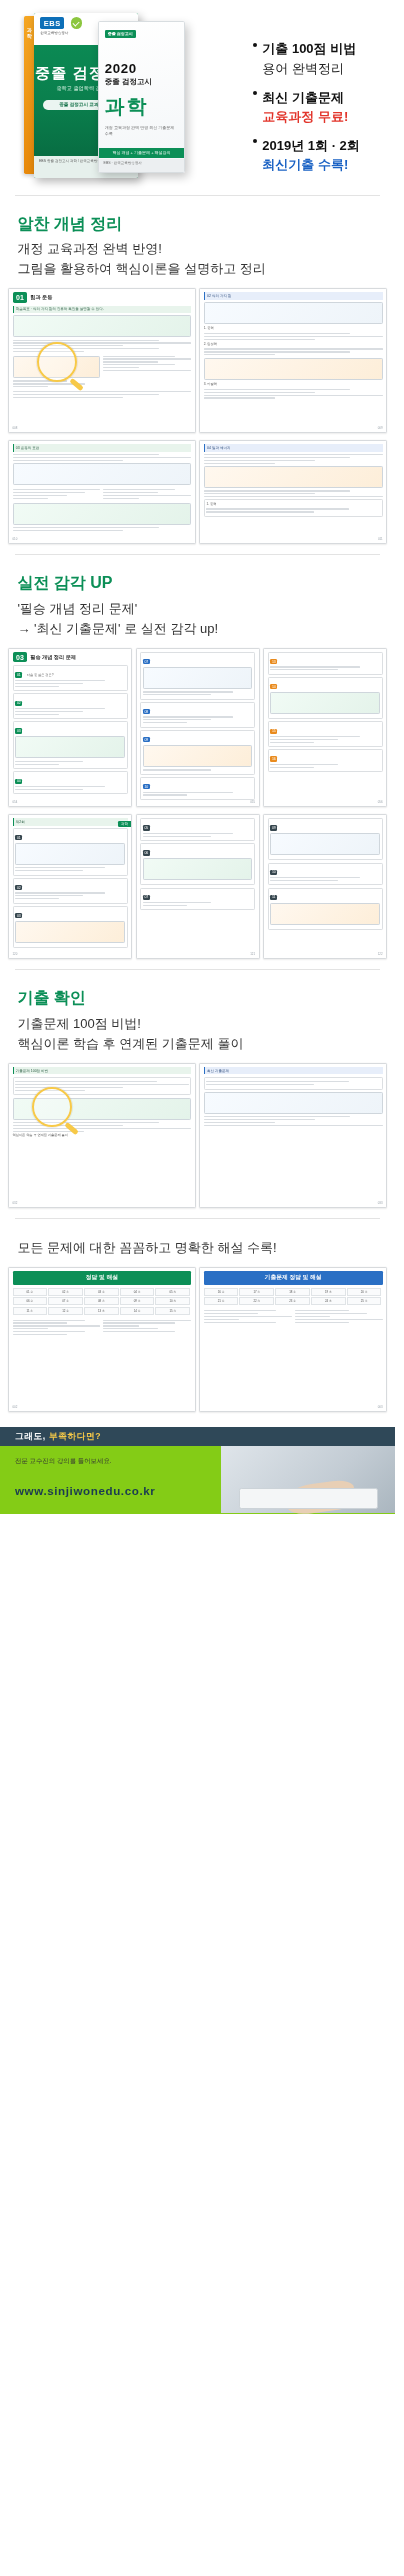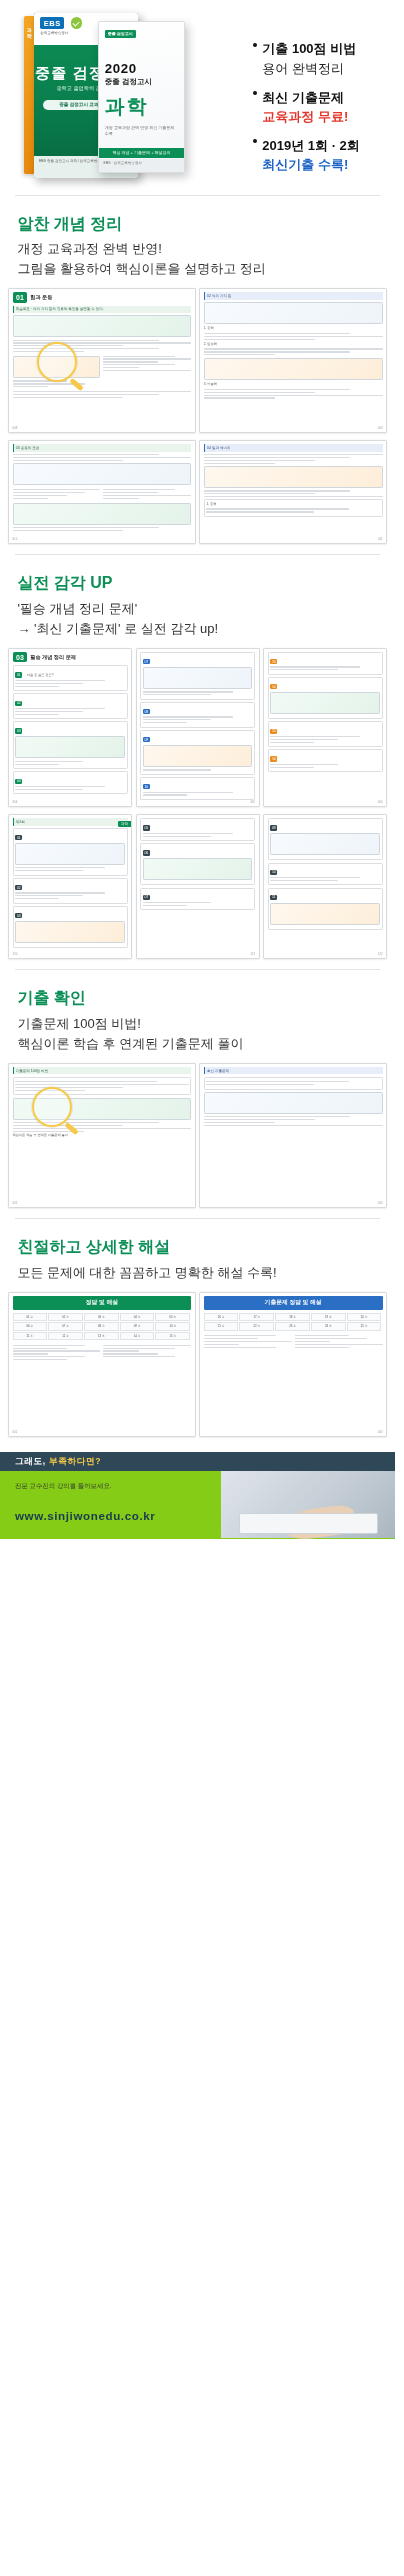--- a/index.html
+++ b/index.html
@@ -664,21 +664,20 @@
           <i class="xs"></i>
           <i></i>
         </div>
       <span class="pg-num r">033</span>
     </div>
   </div>
 
   <div class="divider"></div>
 
   <div class="sec-head">
-    <h2 class="accent">친절하고 상세한 해설</h2>
     <p>모든 문제에 대한 꼼꼼하고 명확한 해설 수록!</p>
   </div>
 
   <div class="spread">
     <div class="pg tall">
       <div class="ans-head">정답 및 해설</div>
       <div class="ans-grid">
         <span>01 ②</span>
         <span>02 ④</span>
         <span>03 ①</span>

